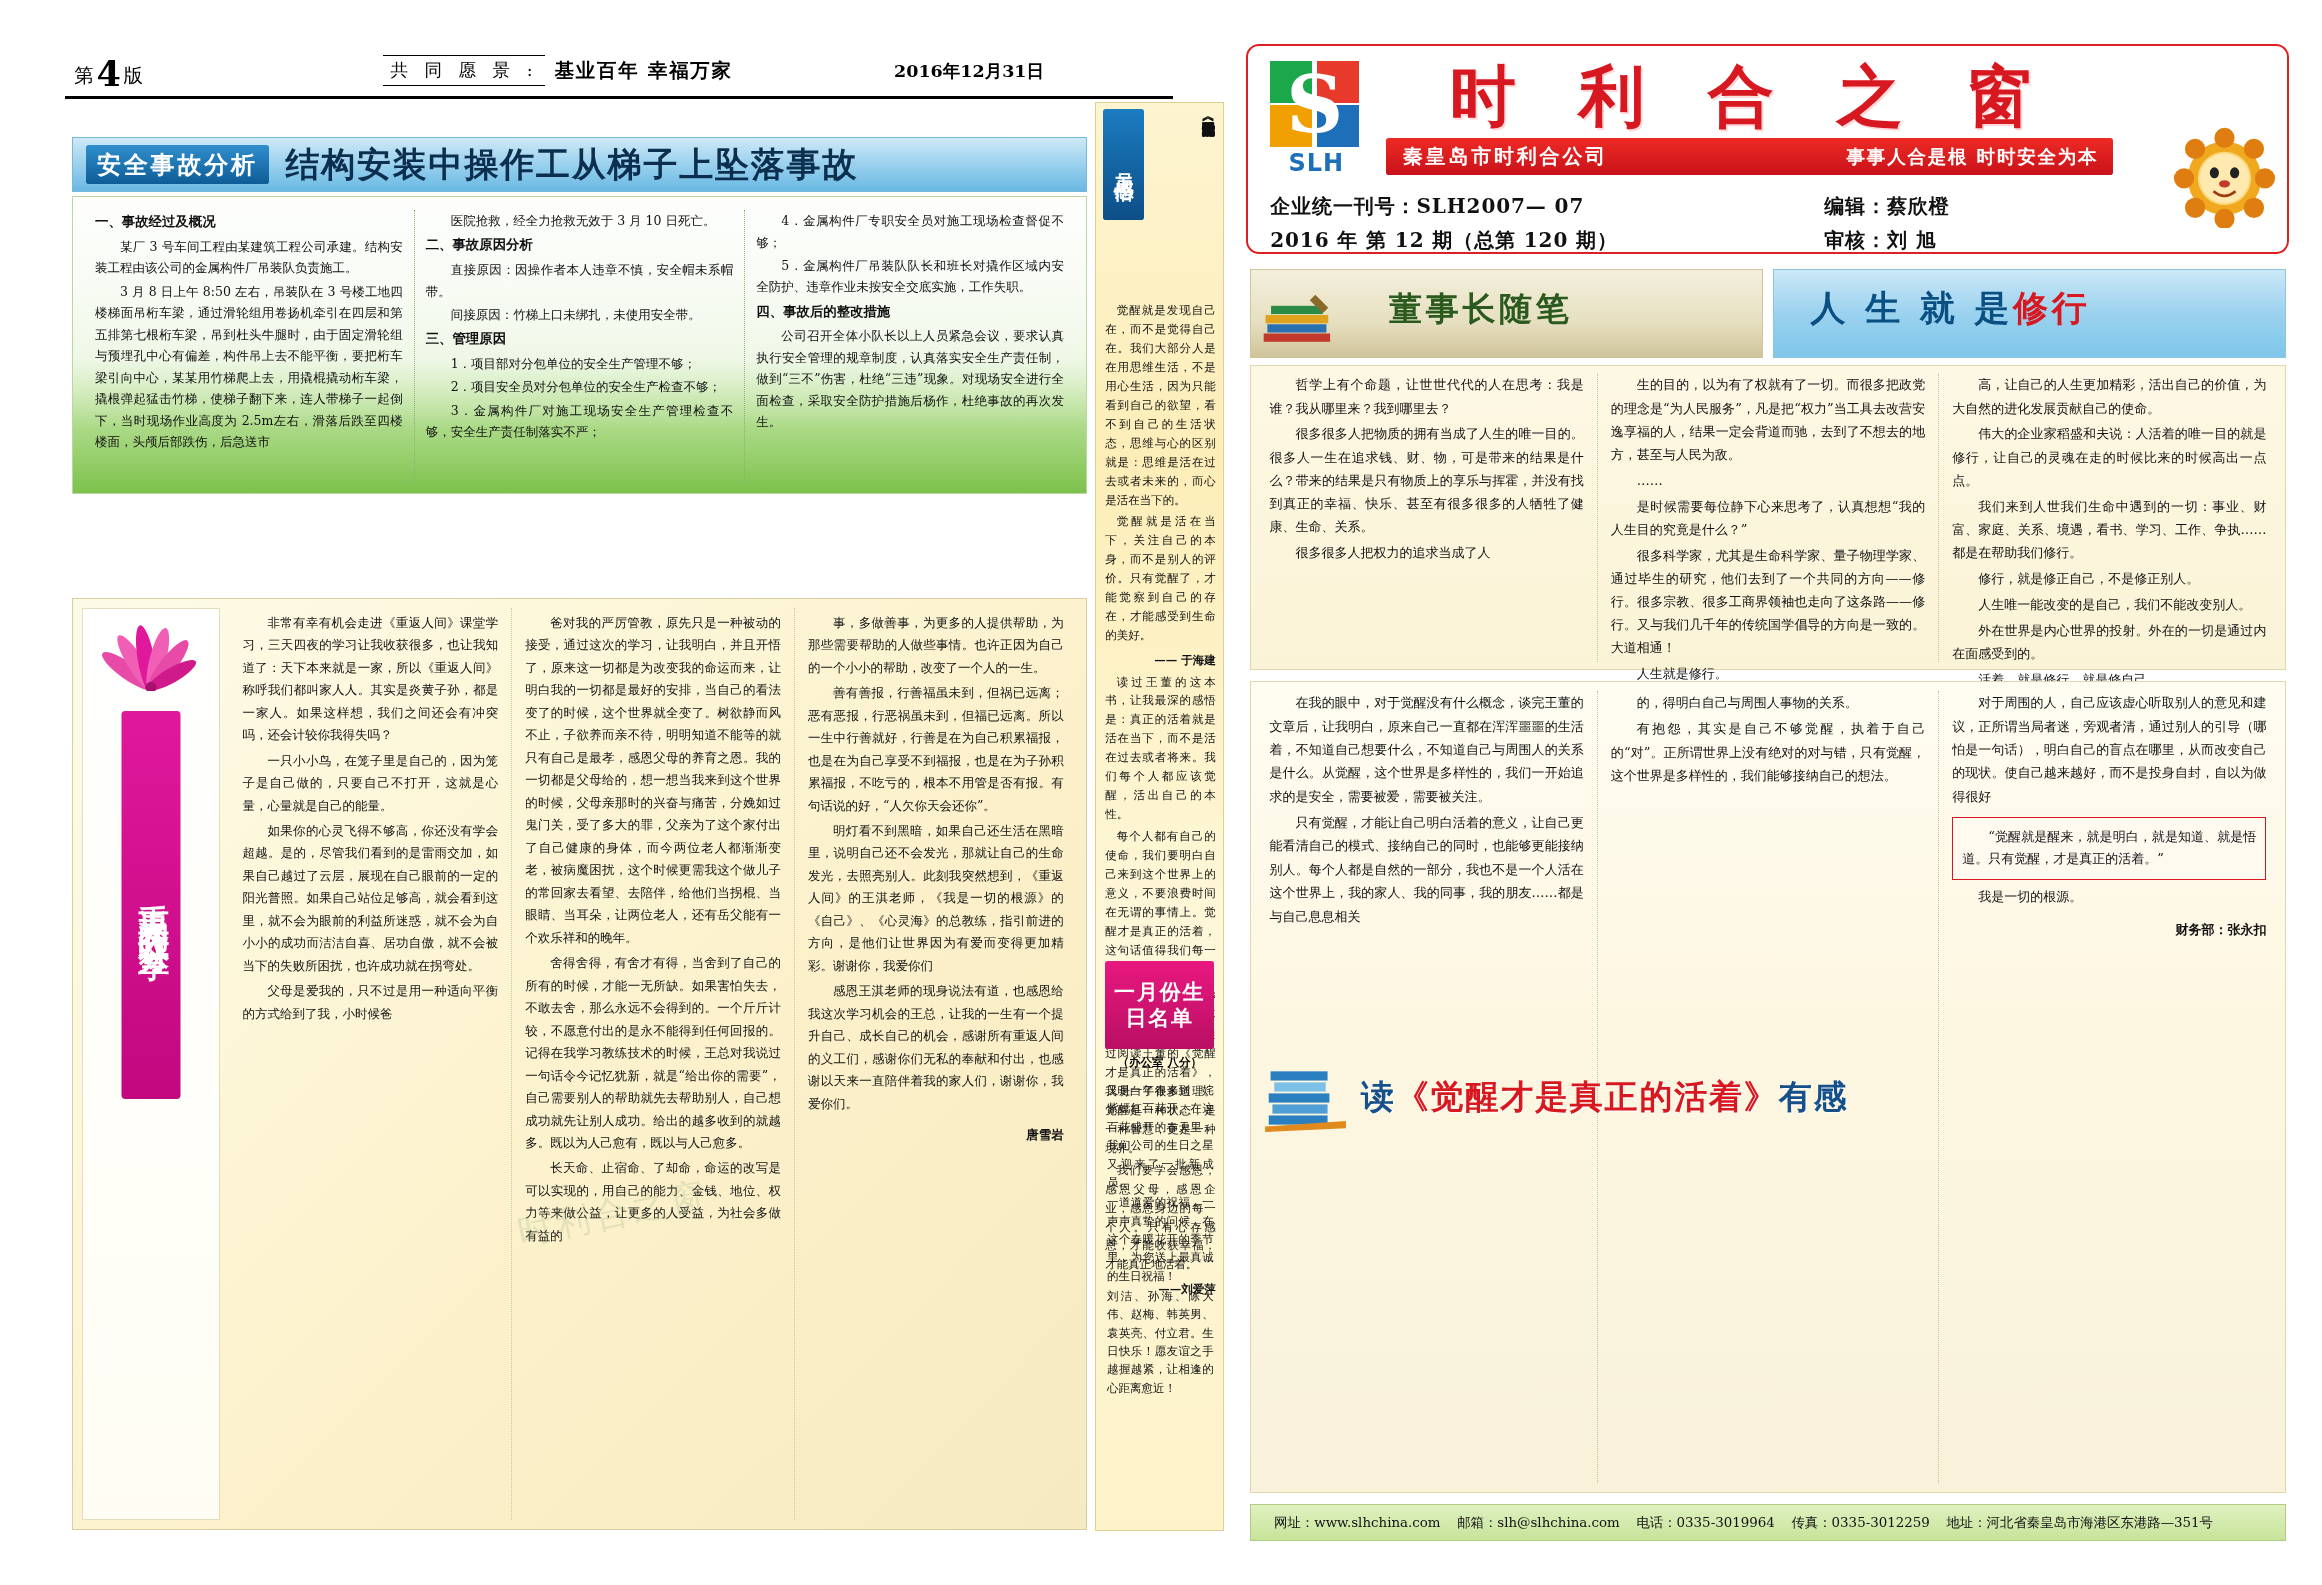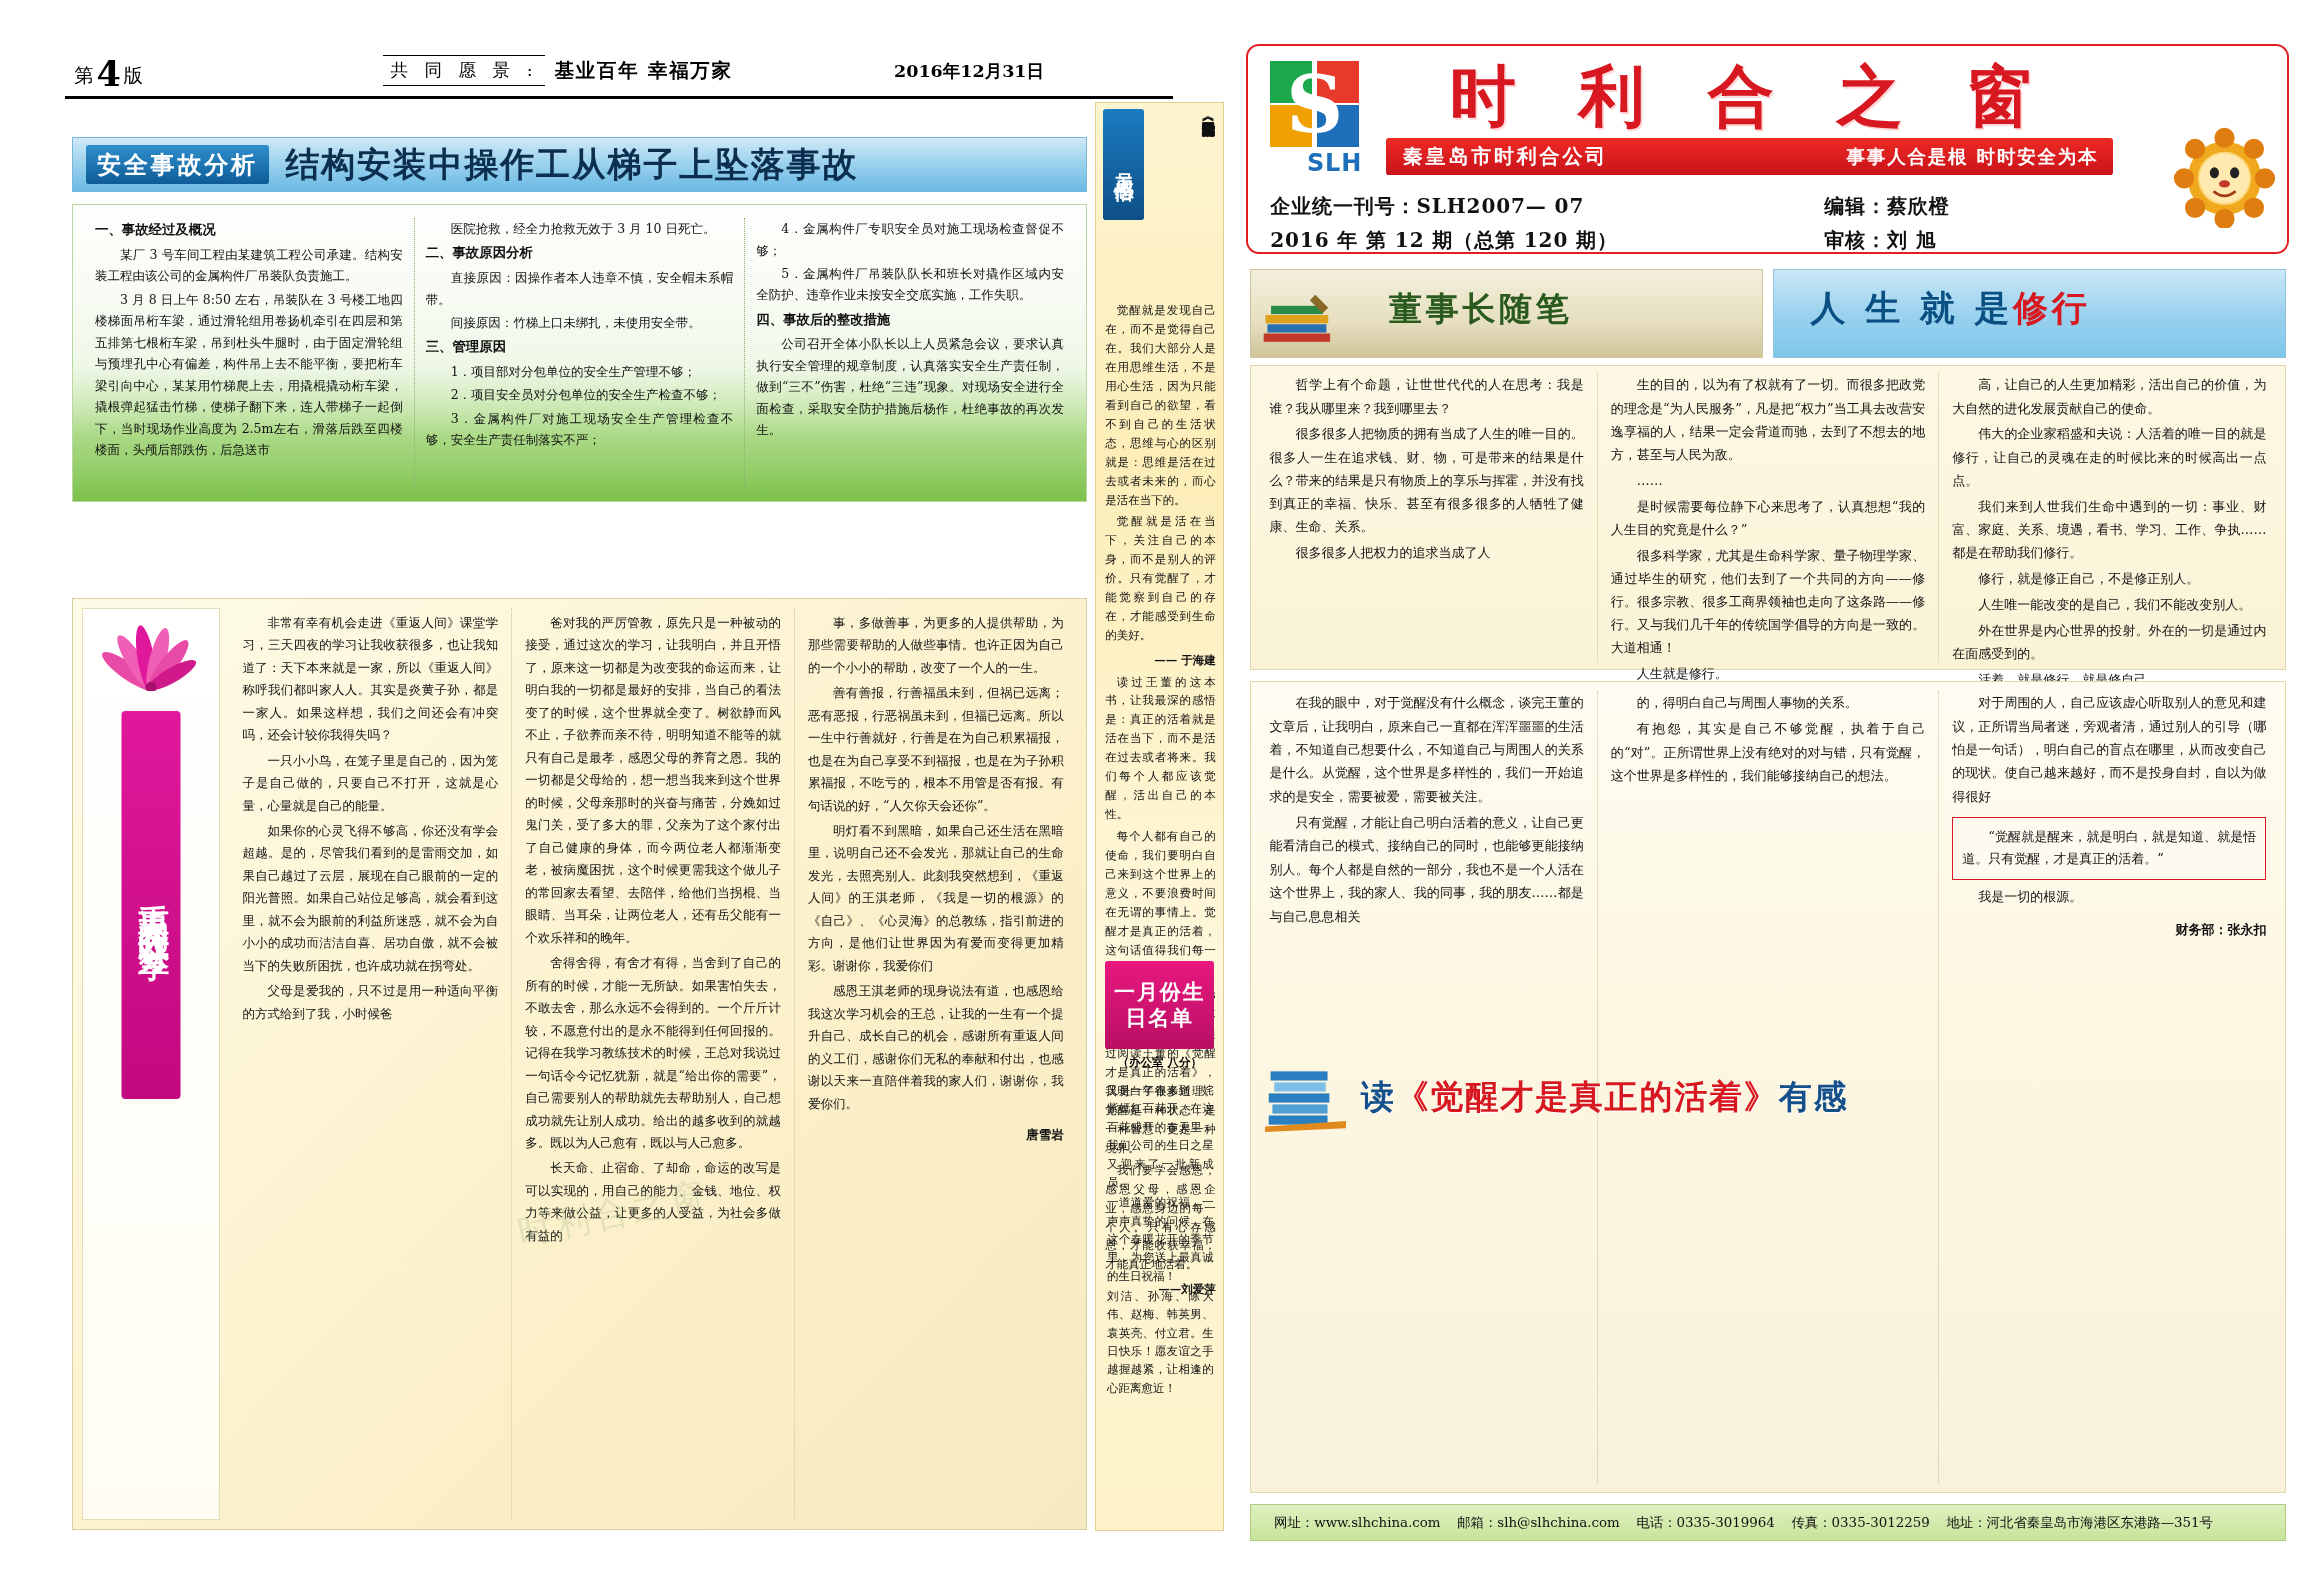--- a/index.html
+++ b/index.html
@@ -83,21 +83,21 @@
   .safety-title {
     margin-left: 16.6px;
     font-size: 34px; font-weight: bold; letter-spacing: 1.8px;
     color: #0d2f4f;
     font-family: "DejaVu Serif", serif;
   }
 
   
   .article1 {
     position: absolute;
-    left: 72px; top: 204px;
+    left: 72px; top: 196px;
     width: 1015px; height: 298px;
     background:
       linear-gradient(180deg, rgba(255,255,255,0.92) 0%, rgba(255,255,255,0.75) 55%, rgba(255,255,255,0.15) 78%, rgba(255,255,255,0.0) 100%),
       linear-gradient(180deg,#e9f5dd 0%, #cfe9b5 40%, #a8d97f 70%, #7cc24b 100%);
     border: 0.9px solid #b9d7a0;
     display: flex;
     padding: 13px 11px 9.2px 11px;
   }
   .a1col {
     flex: 1;
@@ -264,21 +264,21 @@
   .mh-logo .sq4 { left: 52px; top: 46px; background: #1c6fb8; }
   .mh-logo .sletter {
     position: absolute; left: 5.5px; top: 1.8px;
     width: 89px; height: 87px;
     color: #fff; font-size: 79px; font-weight: bold;
     display: flex; align-items: center; justify-content: center;
     font-family: "DejaVu Serif", serif;
   }
   .mh-logo .slh {
     position: absolute; left: 5.5px; top: 90px;
-    width: 92px; text-align: right;
+    width: 92px; text-align: center;
     font-size: 24px; font-weight: bold; color: #1c6fb8;
     font-family: "DejaVu Sans", sans-serif;
     letter-spacing: 0.9px;
   }
   .mh-title {
     position: absolute; left: 138px; top: 13px;
     width: 729px; height: 76px;
     color: #d81820;
     font-size: 66px; font-weight: bold;
     letter-spacing: 20px;

